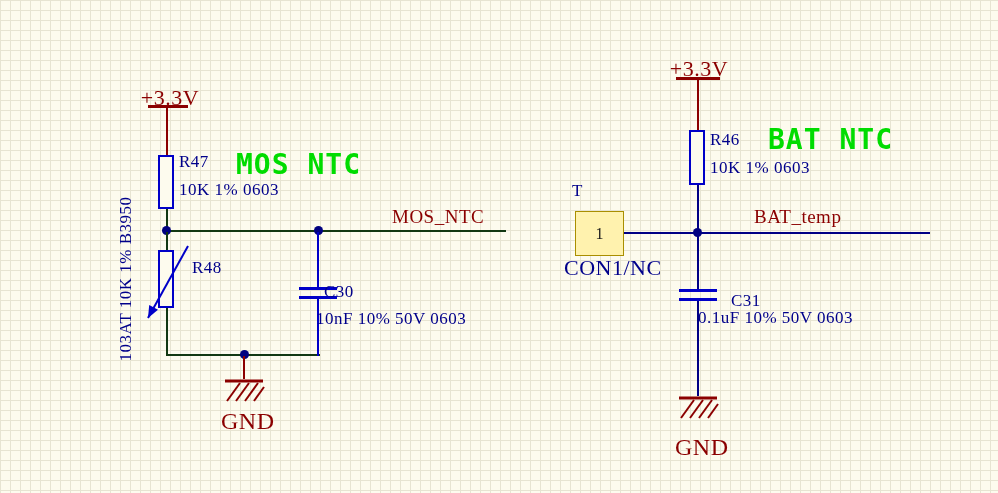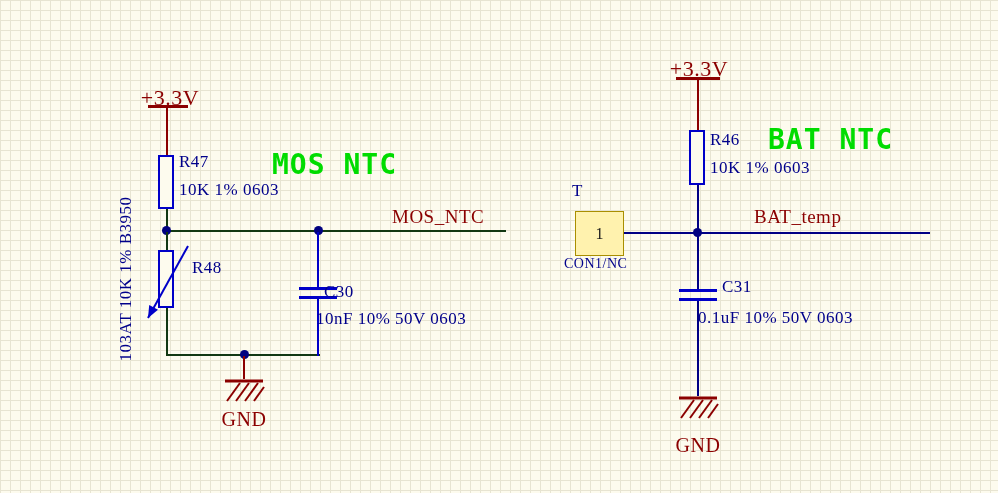--- a/index.html
+++ b/index.html
@@ -21,21 +21,21 @@
   .wire-b{background:#000085;}
   .lead-c{background:#0000C8;}
   .pwr{background:#8B0000;}
   .dot{position:absolute;width:9px;height:9px;border-radius:50%;background:#000080;}
   .res{position:absolute;border:2px solid #0000C8;background:#FDFBEE;box-sizing:border-box;}
   .txt{position:absolute;white-space:nowrap;line-height:1.1;letter-spacing:0.5px;}
   .blue{color:#00008B;font-size:17px;}
   .red{color:#8B0000;}
   .net{font-size:19px;}
   .pwrtxt{font-size:22px;text-align:center;}
-  .gndtxt{font-size:20px;text-align:center;}
+  .gndtxt{font-size:24px;text-align:center;}
   .title{position:absolute;font-family:"DejaVu Sans Mono", monospace;font-weight:bold;
          color:#00DC00;font-size:28px;letter-spacing:1px;white-space:nowrap;}
   .vtext{transform:rotate(-90deg);transform-origin:center;text-align:center;}
   .conn{position:absolute;background:#FFF2AE;border:1px solid #A98E00;box-sizing:border-box;
         display:flex;align-items:center;justify-content:center;
         font-family:"Liberation Serif", serif;font-size:16px;color:#1A1A1A;}
 </style>
 </head>
 <body>
 
@@ -52,21 +52,21 @@
     </div>
 
     
     <div class="grp">
       <div class="res" style="left:158px;top:155px;width:16px;height:54px;"></div>
       <div class="txt blue" style="left:179px;top:153px;">R47</div>
       <div class="txt blue" style="left:179px;top:181px;">10K 1% 0603</div>
     </div>
 
     
-    <div class="title" style="left:236px;top:148px;margin-left:36px;">MOS NTC</div>
+    <div class="title" style="left:236px;top:148px;">MOS NTC</div>
 
     
     <div class="abs wire-g" style="left:166px;top:209px;width:2px;height:23px;"></div>
     <div class="abs wire-g" style="left:166px;top:230px;width:340px;height:2px;"></div>
     <div class="dot" style="left:162px;top:226px;"></div>
     <div class="dot" style="left:314px;top:226px;"></div>
 
     
     <div class="txt red net" style="left:392px;top:207px;">MOS_NTC</div>
 
@@ -138,30 +138,30 @@
 
     
     <div class="txt red net" style="left:718px;top:207px;margin-left:36px;">BAT_temp</div>
 
     
     <div class="grp">
       <div class="txt blue" style="left:572px;top:182px;">T</div>
       <div class="conn" style="left:575px;top:211px;width:49px;height:45px;">
         <span>1</span>
       </div>
-      <div class="txt blue" style="left:564px;top:256px;font-size:14px;">CON1/NC</div>
+      <div class="txt blue" style="left:564px;top:256px;font-size:22px;">CON1/NC</div>
     </div>
 
     
     <div class="grp">
       <div class="abs wire-b" style="left:697px;top:234px;width:2px;height:55px;"></div>
       <div class="abs lead-c" style="left:679px;top:289px;width:38px;height:3px;"></div>
       <div class="abs lead-c" style="left:679px;top:298px;width:38px;height:3px;"></div>
       <div class="abs wire-b" style="left:697px;top:301px;width:2px;height:95px;"></div>
-      <div class="txt blue" style="left:722px;top:278px;">C31</div>
+      <div class="txt blue" style="left:722px;top:292px;padding-left:9px;">C31</div>
       <div class="txt blue" style="left:698px;top:309px;font-family:Liberation Serif, serif;">0.1uF 10% 50V 0603</div>
     </div>
 
     
     <div class="grp">
       <svg class="abs" style="left:677px;top:395px;" width="42" height="26" viewBox="0 0 42 26">
         <line x1="2" y1="3" x2="40" y2="3" stroke="#8B0000" stroke-width="3"></line>
         <line x1="4" y1="23" x2="17" y2="5" stroke="#8B0000" stroke-width="2"></line>
         <line x1="13" y1="23" x2="26" y2="5" stroke="#8B0000" stroke-width="2"></line>
         <line x1="22" y1="23" x2="35" y2="5" stroke="#8B0000" stroke-width="2"></line>

